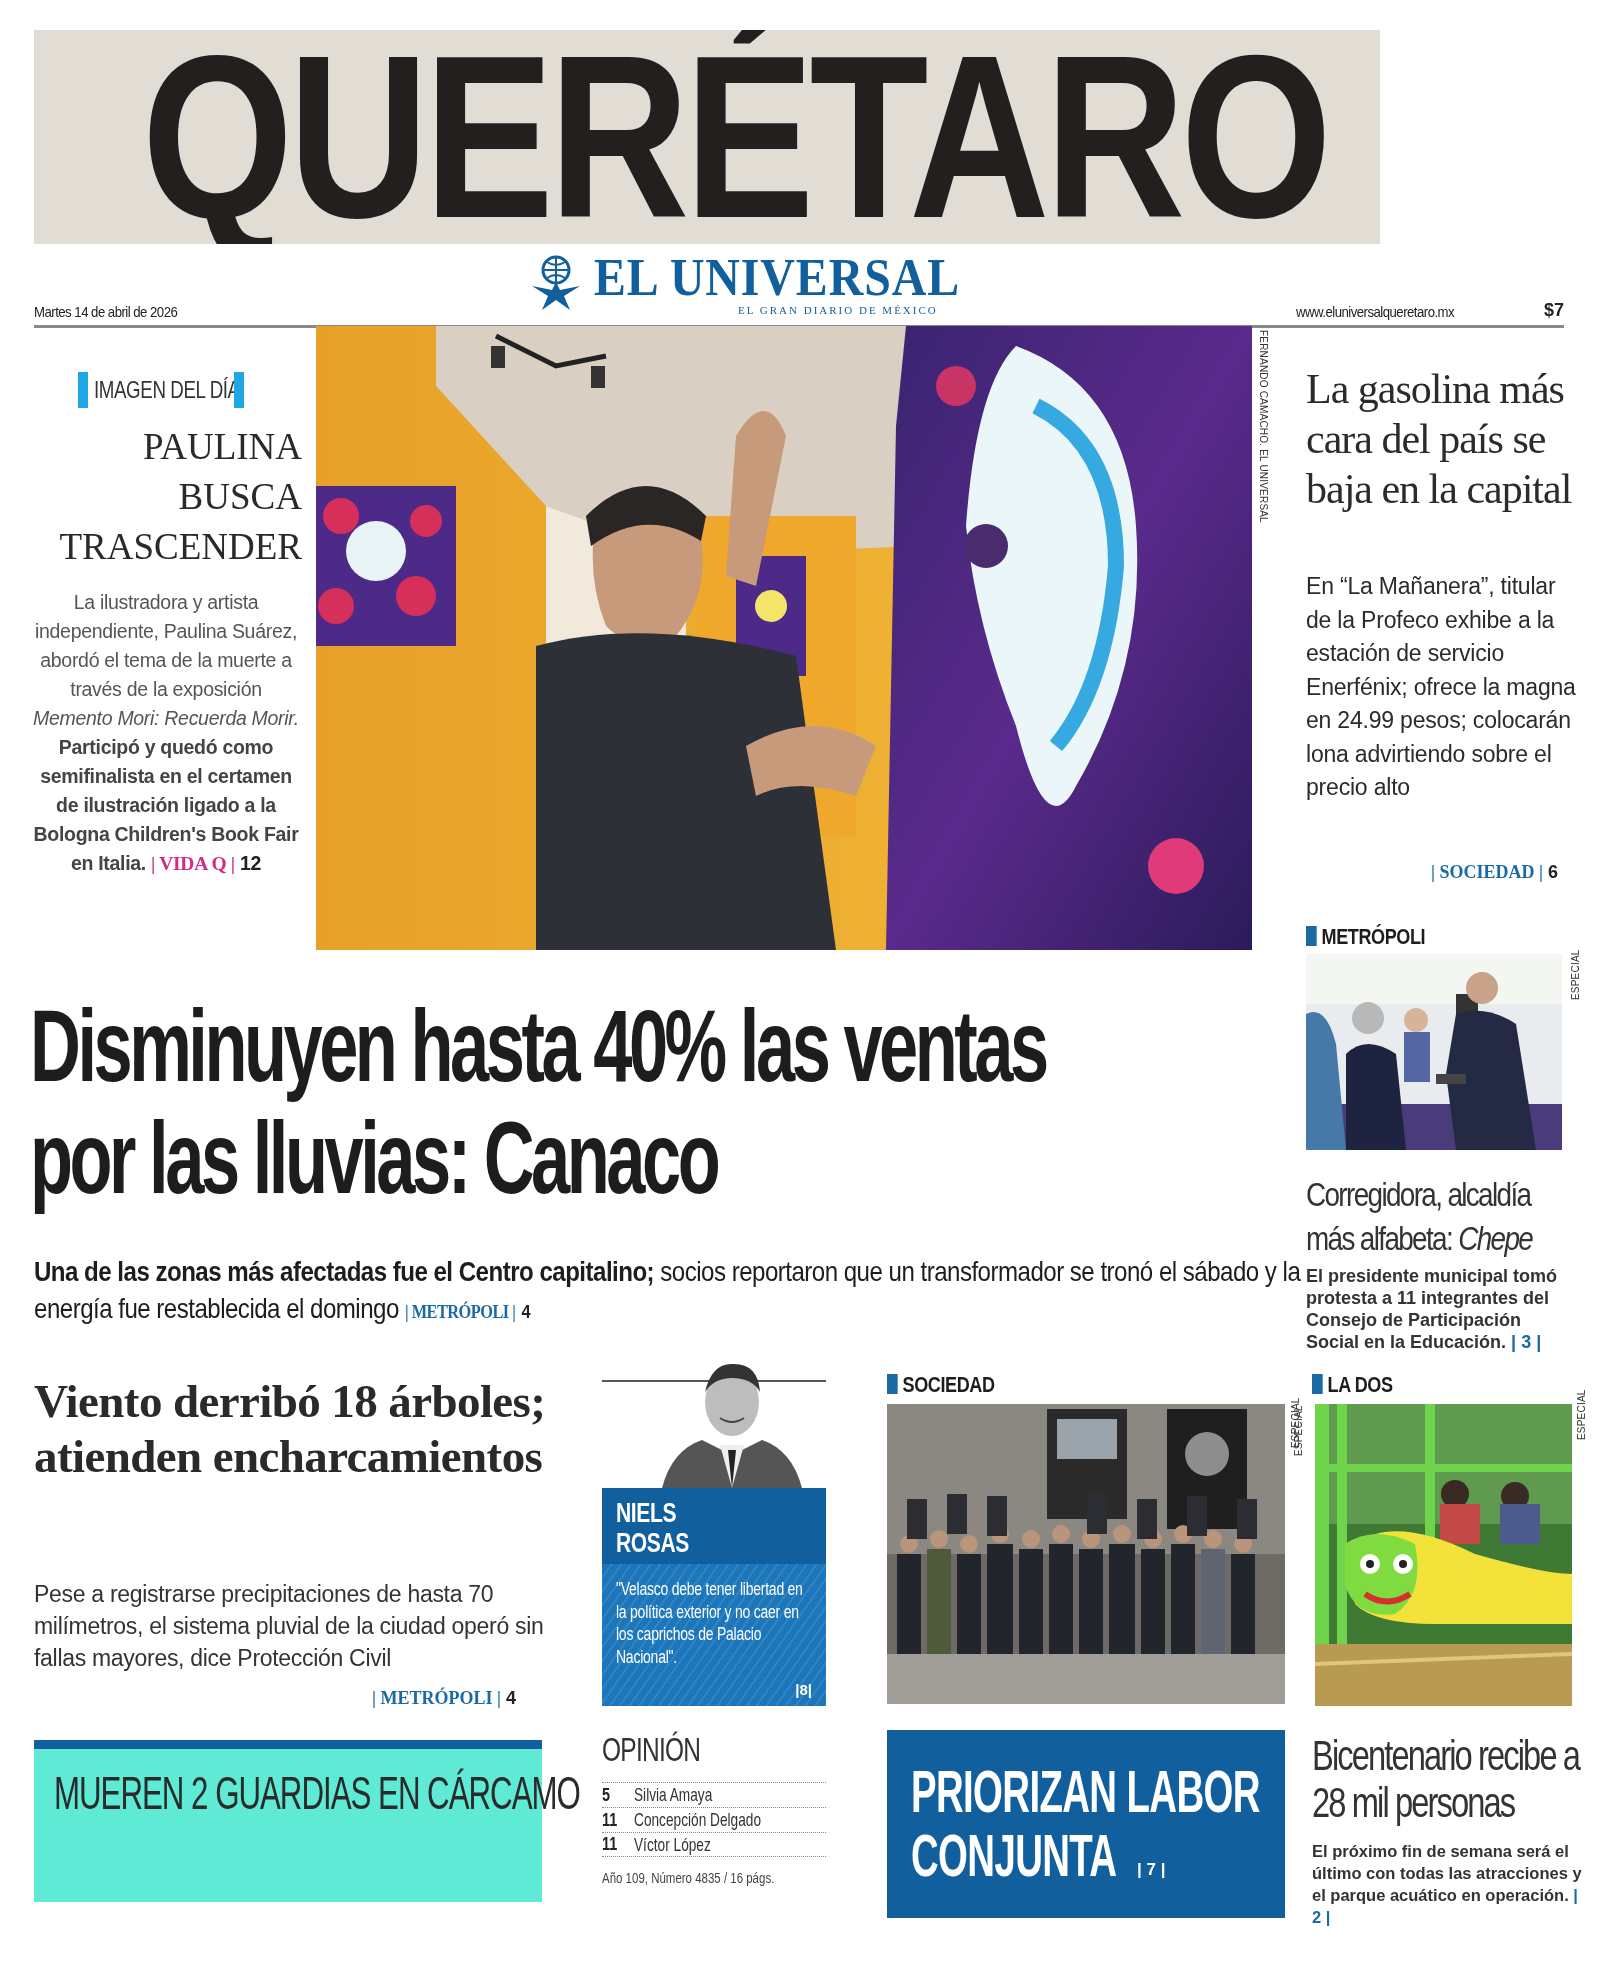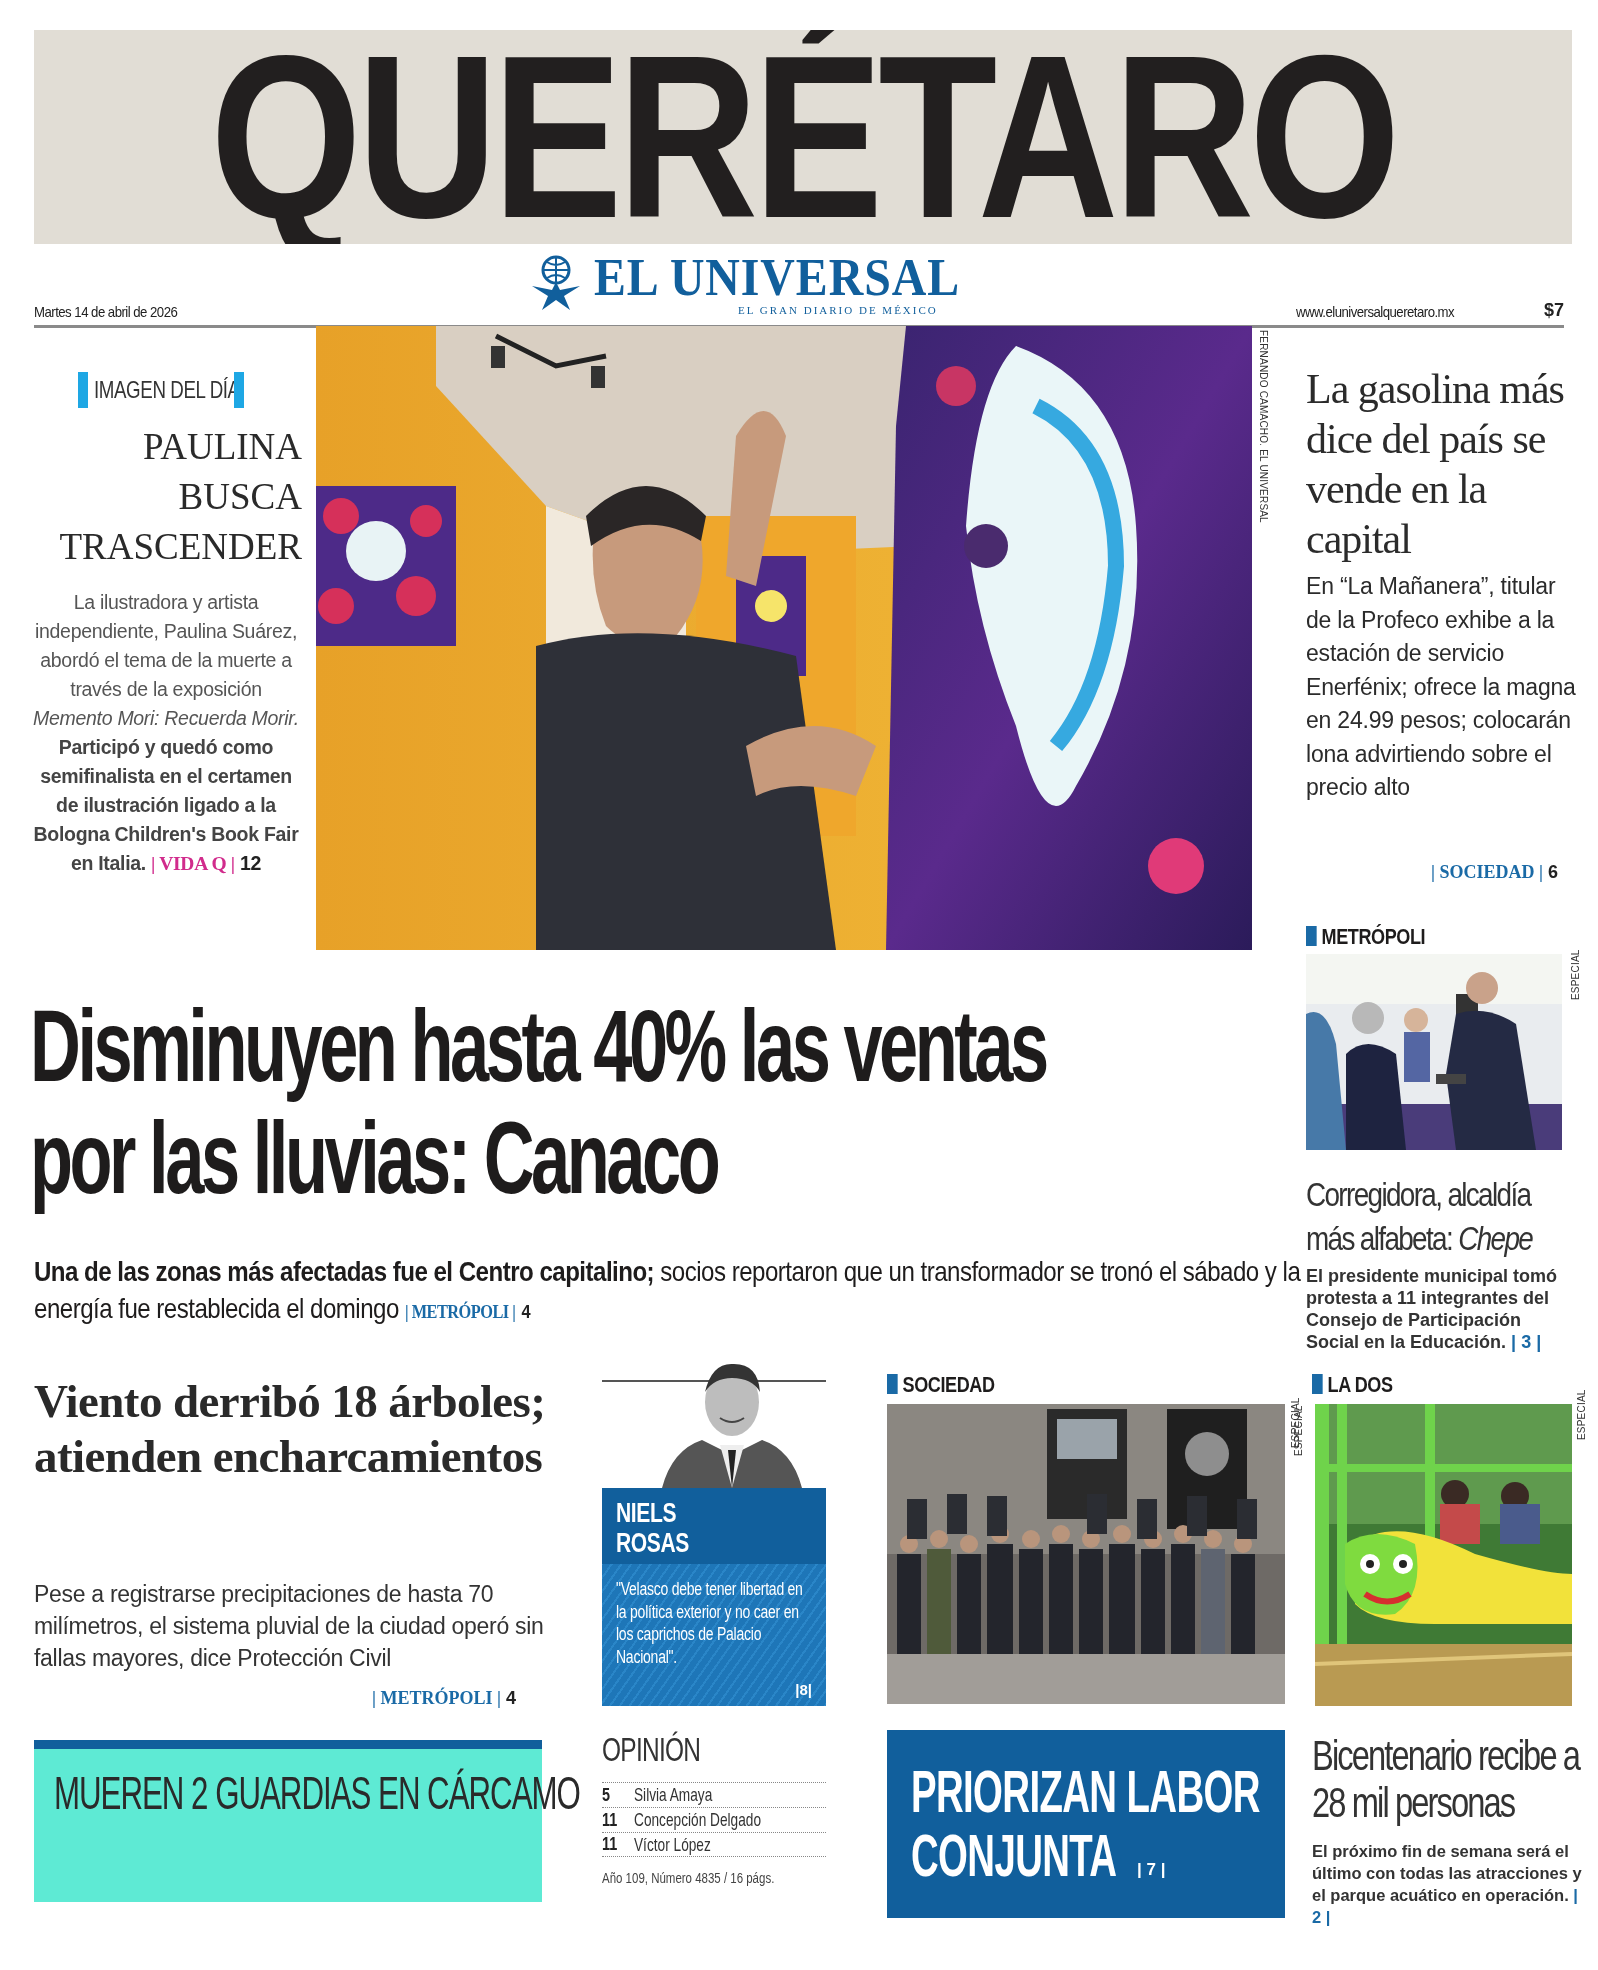--- a/index.html
+++ b/index.html
@@ -2,21 +2,21 @@
 <html><head>
 <meta charset="utf-8">
 <style>
   * { box-sizing: border-box; margin: 0; padding: 0; }
   html, body { width: 1598px; height: 1970px; background: #ffffff; overflow: hidden; }
   body { position: relative; font-family: "Liberation Sans", sans-serif; color: #1e1c1c; }
 
   .abs { position: absolute; }
 
   
-  .masthead { left: 34px; top: 30px; width: 1538px; height: 214px; background: #e1ddd5; overflow: hidden; padding-left: 30px; }
+  .masthead { left: 34px; top: 30px; width: 1346px; height: 214px; background: #e1ddd5; overflow: hidden; padding-left: 30px; }
   .masthead-title {
     position: absolute; left: 0; right: 0; top: 2px; text-align: center;
     font-family: "Liberation Sans", sans-serif; font-weight: 700; font-size: 232px; line-height: 210px;
     letter-spacing: -6px; color: #221f1f; transform: scaleX(0.84); transform-origin: center top;
   }
 
   .brand { left: 530px; top: 252px; width: 540px; height: 70px; }
   .brand-logo-icon { position: absolute; left: 0; top: 0; width: 52px; height: 60px; }
   .brand-name { position: absolute; left: 64px; top: -4px; font-family: "Liberation Serif", serif; font-weight: 700; font-size: 52px; color: #115f9c; letter-spacing: 1px; white-space: nowrap; transform: scaleX(0.92); transform-origin: left top; }
   .brand-tag { position: absolute; left: 208px; top: 52px; font-family: "Liberation Serif", serif; font-size: 11px; letter-spacing: 2px; color: #115f9c; white-space: nowrap; }
@@ -184,21 +184,21 @@
     <path d="M270 190 Q330 130 390 190 L385 215 Q330 180 275 220Z" fill="#2a2626"></path>
     <path d="M220 320 Q330 290 480 330 L520 624 L220 624Z" fill="#2e3038"></path>
     <path d="M420 110 Q450 60 470 110 L440 260 L410 250Z" fill="#c79a7c"></path>
     <path d="M430 420 Q500 380 560 420 L540 470 Q480 450 440 470Z" fill="#c79a7c"></path>
   </svg>
 </div>
 <div class="abs photo-credit">
   <span>FERNANDO CAMACHO. EL UNIVERSAL</span>
 </div>
 
-<div class="abs right-title">La gasolina más dice del país se vende en la capital</div>
+<div class="abs right-title">La gasolina más cara del país se baja en la capital</div>
 <div class="abs right-body">En “La Mañanera”, titular de la Profeco exhibe a la estación de servicio Enerfénix; ofrece la magna en 24.99 pesos; colocarán lona advirtiendo sobre el precio alto</div>
 <div class="abs right-ref">
   <span class="ref-blue">| SOCIEDAD |</span>
   <span class="ref-num">6</span>
 </div>
 
 <div class="abs section-label metro-label">
   <span class="section-sq"></span><span>METRÓPOLI</span>
 </div>
 <div class="abs metro-photo">

